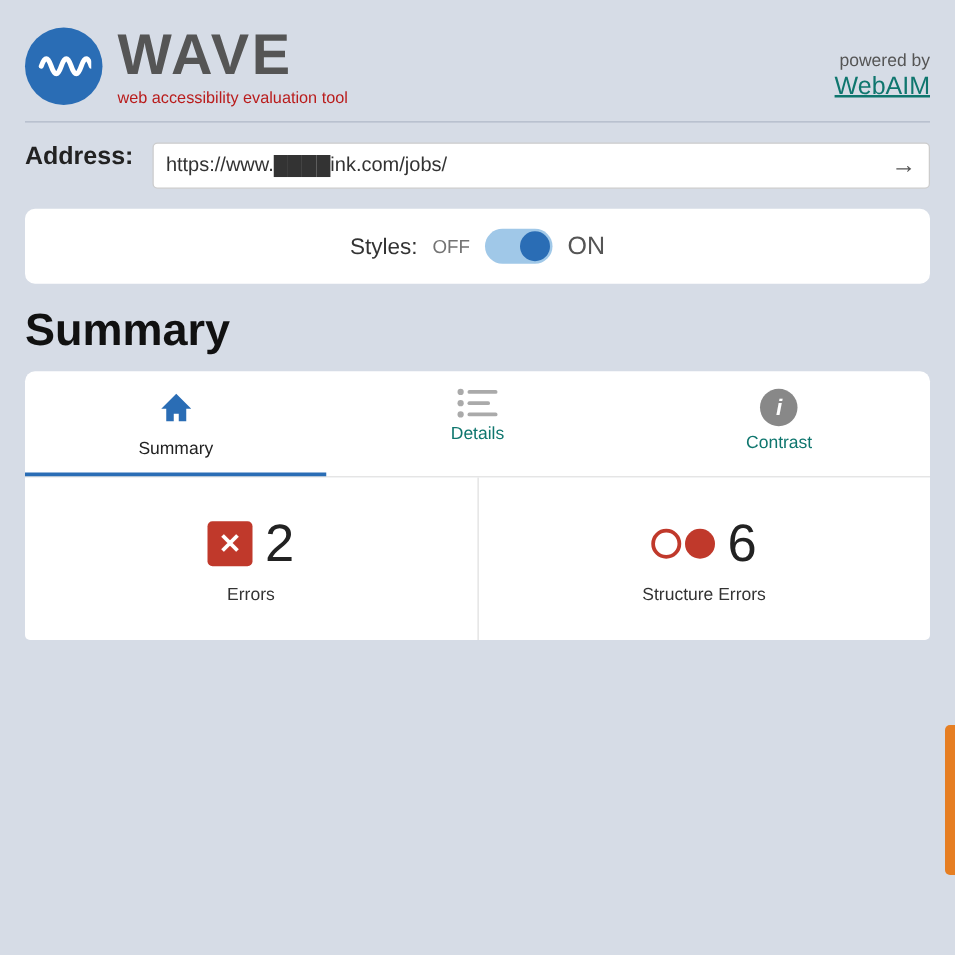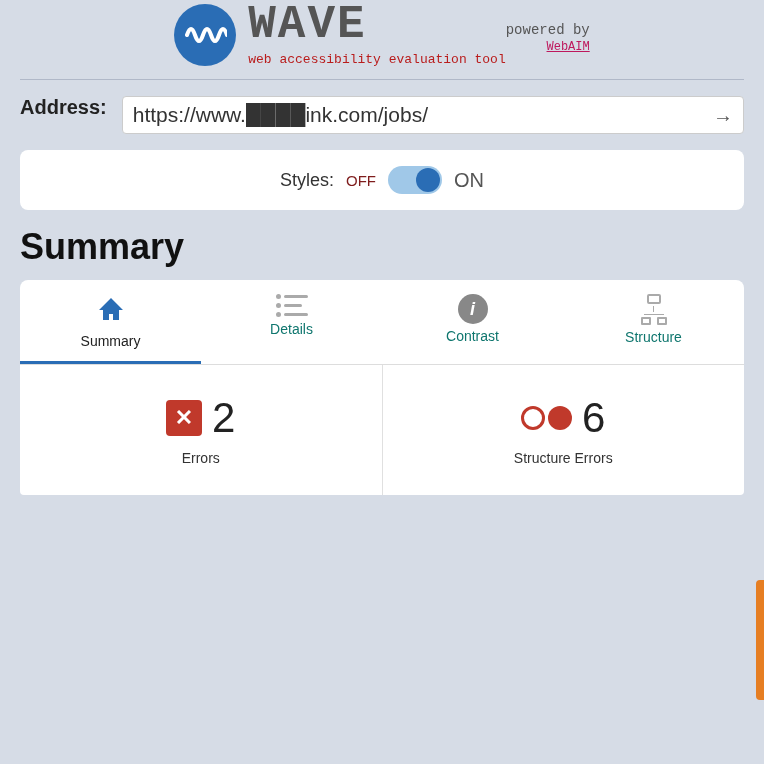--- a/index.html
+++ b/index.html
@@ -7,25 +7,24 @@
     body {
       width: 764px;
       height: 764px;
       background: #d6dce6;
       font-family: Arial, sans-serif;
       overflow: hidden;
       position: relative;
     }
 
     .header {
-      padding: 2px 20px 12px 20px;
+      padding: 20px 20px 12px 20px;
       display: flex;
       align-items: flex-start;
-      justify-content: center;
-      font-family: Liberation Mono, monospace;
+      justify-content: space-between;
     }
 
     .logo-section {
       display: flex;
       align-items: center;
       gap: 12px;
     }
 
     .wave-logo {
       width: 62px;
@@ -63,23 +62,23 @@
     }
 
     .powered-by {
       text-align: right;
       font-size: 14px;
       color: #555;
       margin-top: 20px;
     }
 
     .powered-by a {
-      color: #be185d;
+      color: #0f766e;
       text-decoration: underline;
-      font-size: 12px;
+      font-size: 20px;
       display: block;
       margin-top: 2px;
     }
 
     .divider {
       border: none;
       border-top: 1px solid #b0b8c8;
       margin: 0 20px;
     }
 
@@ -103,21 +102,21 @@
       background: white;
       border: 1px solid #ccc;
       border-radius: 4px;
       padding: 6px 10px;
     }
 
     .address-input {
       flex: 1;
       border: none;
       outline: none;
-      font-size: 21px;
+      font-size: 16px;
       color: #333;
       background: transparent;
     }
 
     .address-go {
       color: #555;
       font-size: 20px;
       cursor: pointer;
       margin-left: 6px;
     }
@@ -133,21 +132,21 @@
       gap: 12px;
     }
 
     .styles-label {
       font-size: 18px;
       color: #333;
     }
 
     .toggle-off {
       font-size: 15px;
-      color: #7f1d1d;
+      color: #737373;
     }
 
     .toggle-on {
       font-size: 20px;
       color: #555;
     }
 
     .toggle-switch {
       width: 54px;
       height: 28px;
@@ -479,34 +478,20 @@
       <span class="tab-label">Details</span>
     </div>
 
     <div class="tab">
       <div class="tab-icon gray">
         <div class="info-circle">i</div>
       </div>
       <span class="tab-label">Contrast</span>
     </div>
 
-    <div class="tab">
-      <div class="tab-icon gray">
-        <div class="structure-icon">
-          <div class="struct-top"></div>
-          <div class="struct-line"></div>
-          <div class="struct-line-h"></div>
-          <div class="struct-mid-row">
-            <div class="struct-box"></div>
-            <div class="struct-box"></div>
-          </div>
-        </div>
-      </div>
-      <span class="tab-label">Structure</span>
-    </div>
 
 
   </div>
 </div>
 
 <div class="tab-content">
 
   <div class="content-left">
     <div class="metric-row">
       <div class="error-icon">✕</div>

